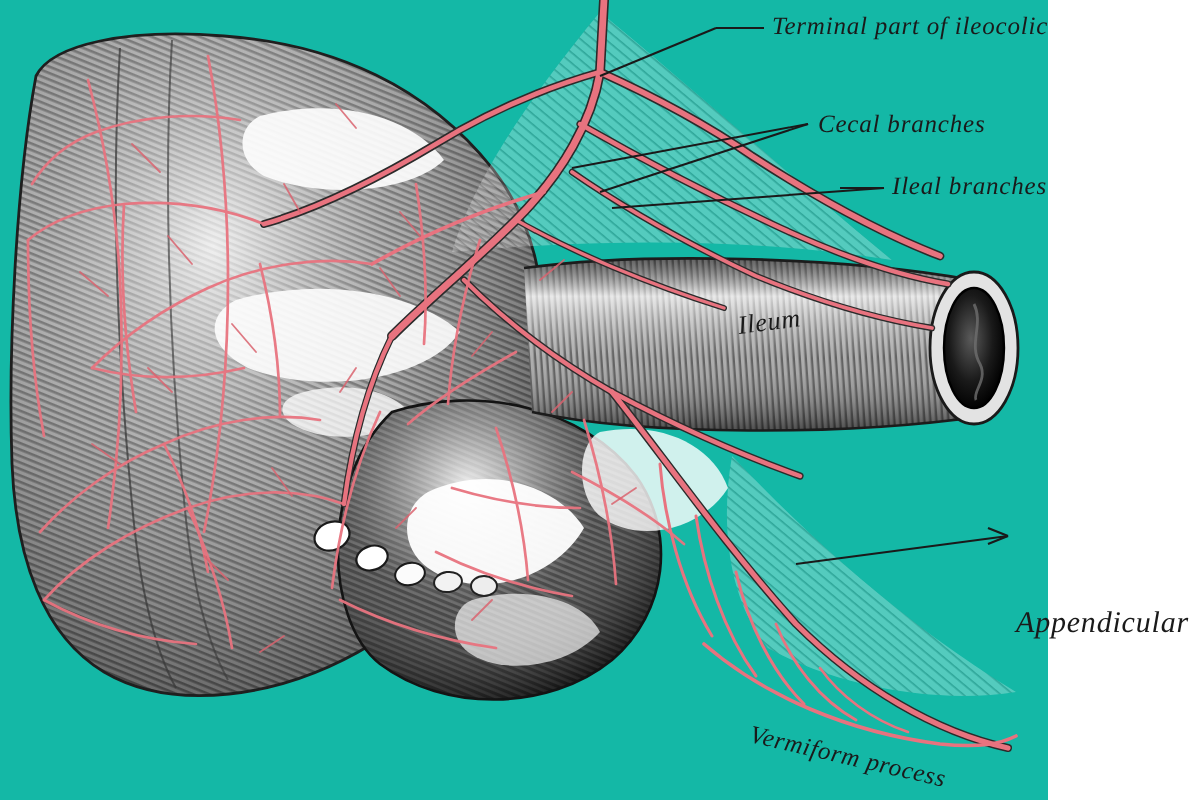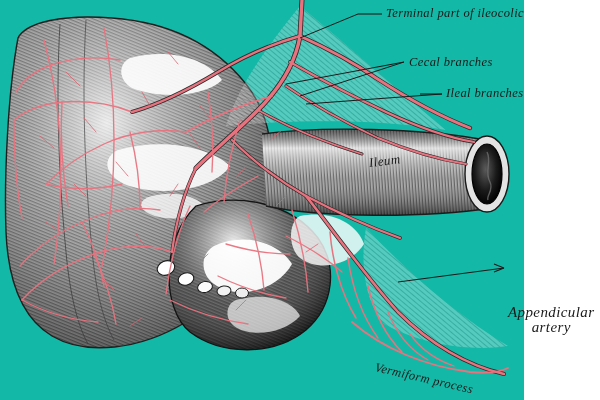--- a/index.html
+++ b/index.html
@@ -220,18 +220,17 @@
 <div class="lbl lbl-terminal">Terminal part of ileocolic</div>
 
 <div class="lbl lbl-cecal">Cecal branches</div>
 
 <div class="lbl lbl-ileal">Ileal branches</div>
 
 <div class="lbl lbl-ileum">Ileum</div>
 
 <div class="lbl lbl-app">
   <span>Appendicular</span>
-  <span class="l2">artery</span>
 </div>
 
 <div class="lbl lbl-verm">Vermiform process</div>
 
 </div>
 
 </body></html>

